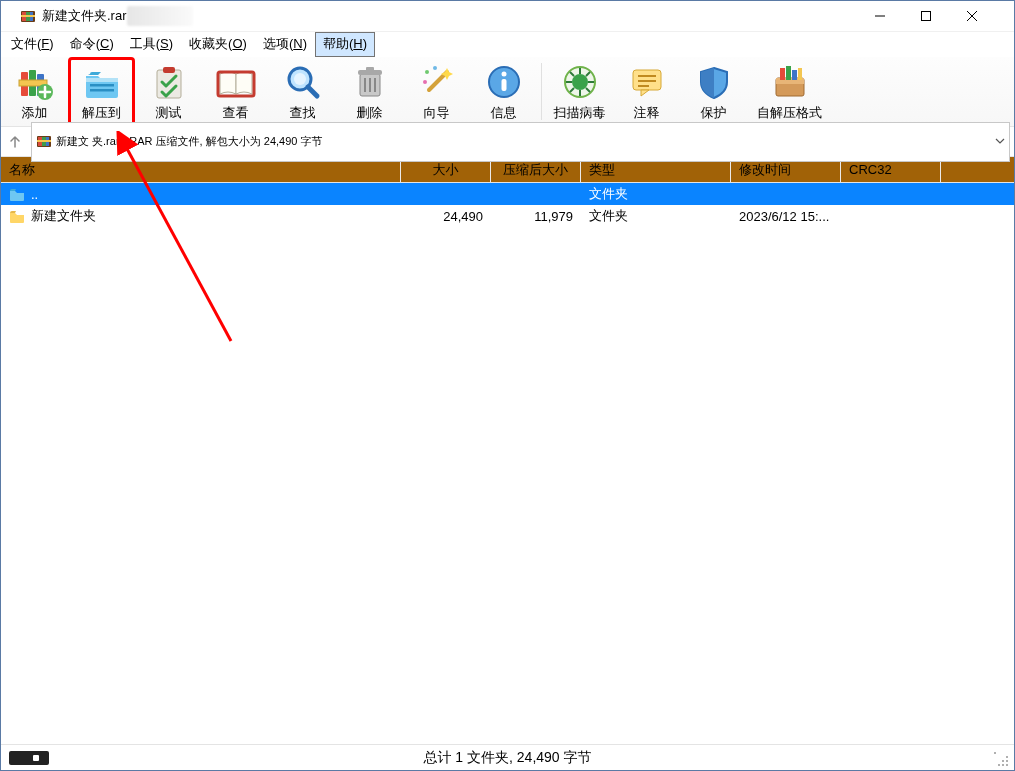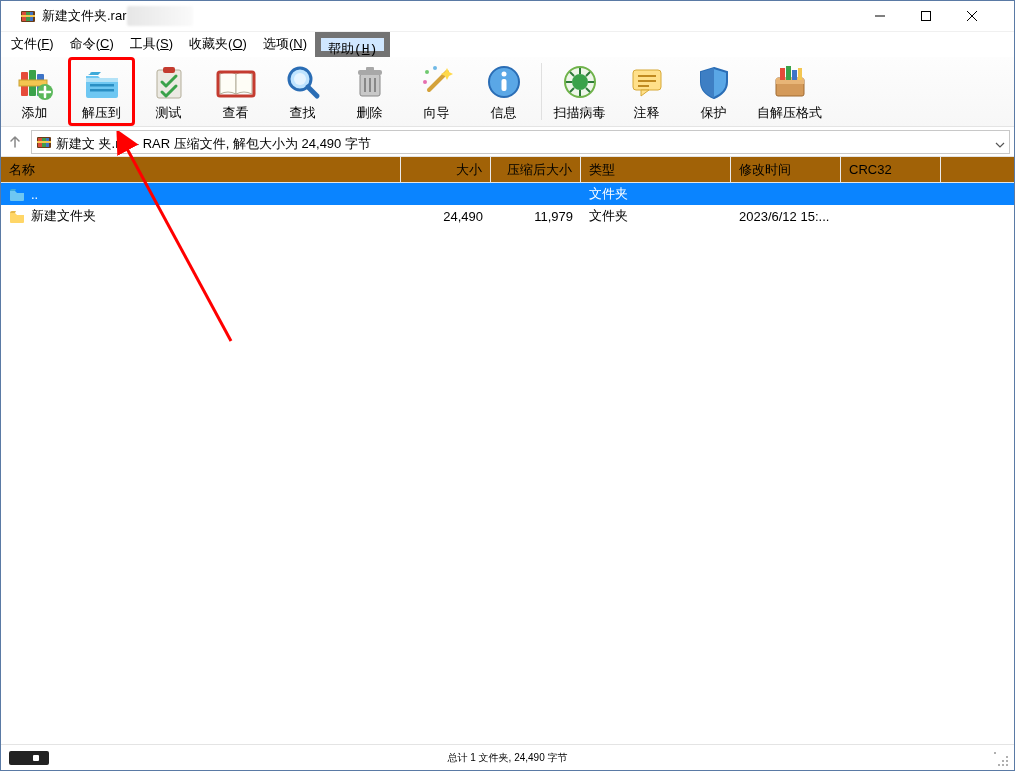--- a/index.html
+++ b/index.html
@@ -11,59 +11,59 @@
   .titlebar .app-icon { width:16px; height:16px; margin-right:6px; }
   .titlebar .title-text { flex:0 0 auto; font-size:13px; }
   .titlebar .blur-box { margin-left:0px; width:66px; height:20px; background:linear-gradient(90deg,#e6e6e6,#fafafa); filter: blur(1px); border-radius:2px;}
   .titlebar-spacer { flex:1; }
   .win-btn { width:46px; height:30px; display:flex; align-items:center; justify-content:center; color:#222;}
   
   
   .menubar { height:26px; display:flex; padding:0 2px; border-top:1px solid #f0f0f0; }
   .menu-item { padding:3px 8px; font-size:13px; }
   .menu-item .underline { text-decoration: underline; }
-  .menu-item.highlighted { background:#d0e7ff; border:6px solid #737373; padding:2px 7px;font-family:Liberation Mono, monospace;}
+  .menu-item.highlighted { background:#d0e7ff; border:1px solid #737373; padding:2px 7px;}
   
   
   .toolbar { height:70px; display:flex; align-items:stretch; padding:0 0 0 0px; border-bottom:1px solid #e4e4e4; background:linear-gradient(#fdfdfd,#f7f7f7);}
   .tool-btn { width:67px; display:flex; flex-direction:column; align-items:center; justify-content:center; gap:2px; position:relative;}
   .tool-btn .tool-label { font-size:13px; color:#000; }
   .tool-btn .iconbox { width:40px; height:40px; display:flex; align-items:center; justify-content:center;}
   .tool-sep { width:1px; background:#e0e0e0; margin:6px 4px;}
   .tool-highlight { position:absolute; inset:0px; border:3px solid #f00; border-radius:4px; pointer-events:none;}
   
   
   .addressbar { height:30px; display:flex; align-items:center; padding:2px 4px; gap:6px; border-bottom:1px solid #e4e4e4; }
   .up-btn { width:20px; height:20px; display:flex; align-items:center; justify-content:center; color:#888;}
-  .path-box { flex:1; height:24px; border:1px solid #c8c8c8; background:#fff; display:flex; align-items:flex-end; padding:0 4px; gap:4px; font-size:13px; position:relative;}
+  .path-box { flex:1; height:40px; border:1px solid #c8c8c8; background:#fff; display:flex; align-items:center; padding:0 4px; gap:4px; font-size:11px; position:relative;}
   .path-box .drop-arrow { position:absolute; right:4px; color:#555; }
   
   
   .listhdr { height:26px; display:flex; align-items:stretch; border-bottom:1px solid #e4e4e4; background:#a16207;}
   .hdr-cell { display:flex; align-items:center; padding:0 8px; font-size:13px; color:#000; border-right:1px solid #eaeaea;}
-  .hdr-cell.right { justify-content:flex-end; }
+  .hdr-cell.right { justify-content:center; }
   
   .col-name  { width:400px; }
   .col-size  { width:90px; }
   .col-csize { width:90px; }
   .col-type  { width:150px; }
   .col-mtime { width:110px; }
   .col-crc   { width:100px; }
   .col-rest  { flex:1; border-right:none;}
   
   
   .listbody { flex:1; overflow:auto; background:#fff; position:relative;}
   .row { height:22px; display:flex; align-items:center; font-size:13px;}
   .row.selected { background:#0a84ff; color:#fff; }
   .row .cell { padding:0 8px; display:flex; align-items:center; white-space:nowrap; overflow:hidden;}
   .row .cell.right { justify-content:flex-end; }
   .row .fico { width:16px; height:16px; margin-right:6px; flex-shrink:0;}
   
   
-  .statusbar { height:26px; border-top:1px solid #e4e4e4; display:flex; align-items:center; padding:0 8px; font-size:10px; position:relative;}
+  .statusbar { height:26px; border-top:1px solid #e4e4e4; display:flex; align-items:center; padding:0 8px; font-size:14px; position:relative;}
   .status-left { width:40px; height:14px; background:#222; border-radius:2px; display:flex; align-items:center; justify-content:center;}
   .status-left::after{content:""; width:6px; height:6px; background:#fff; border-radius:1px; margin-left:14px;}
   .status-center { position:absolute; left:50%; transform:translateX(-50%);}
   .grip { position:absolute; right:4px; bottom:2px; width:16px; height:16px; }
   .grip::before,.grip::after{content:"";position:absolute;background:#b0b0b0;width:2px;height:2px;}
   .grip::before{right:2px;bottom:2px;box-shadow:-4px 0 #b0b0b0,-8px 0 #b0b0b0,0 -4px #b0b0b0,-4px -4px #b0b0b0,0 -8px #b0b0b0;}
   
   
   .red-arrow { position:absolute; left:110px; top:130px; pointer-events:none;}
   

